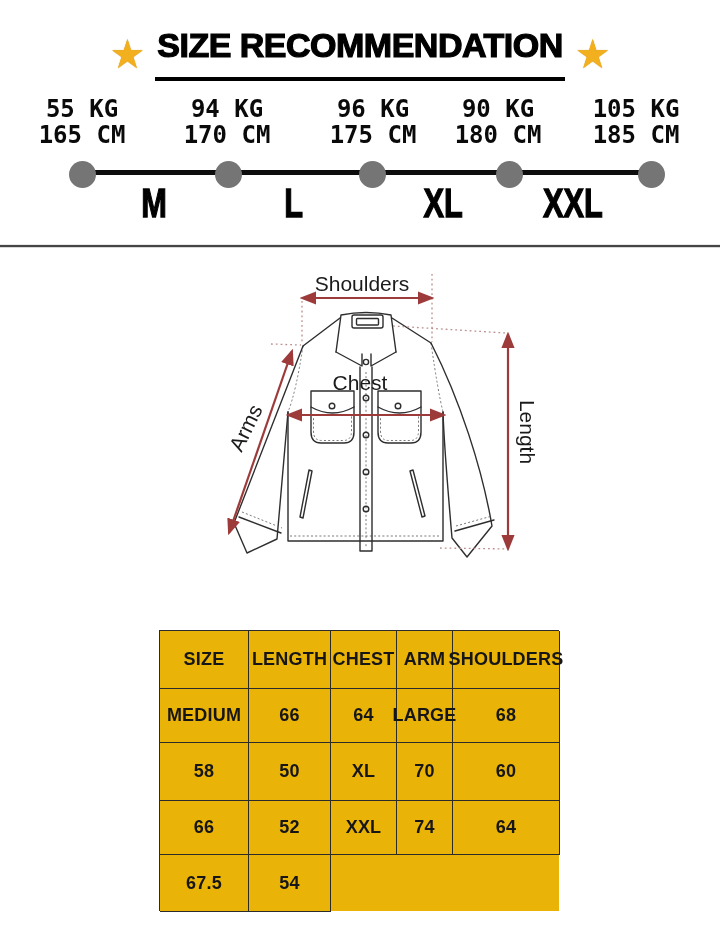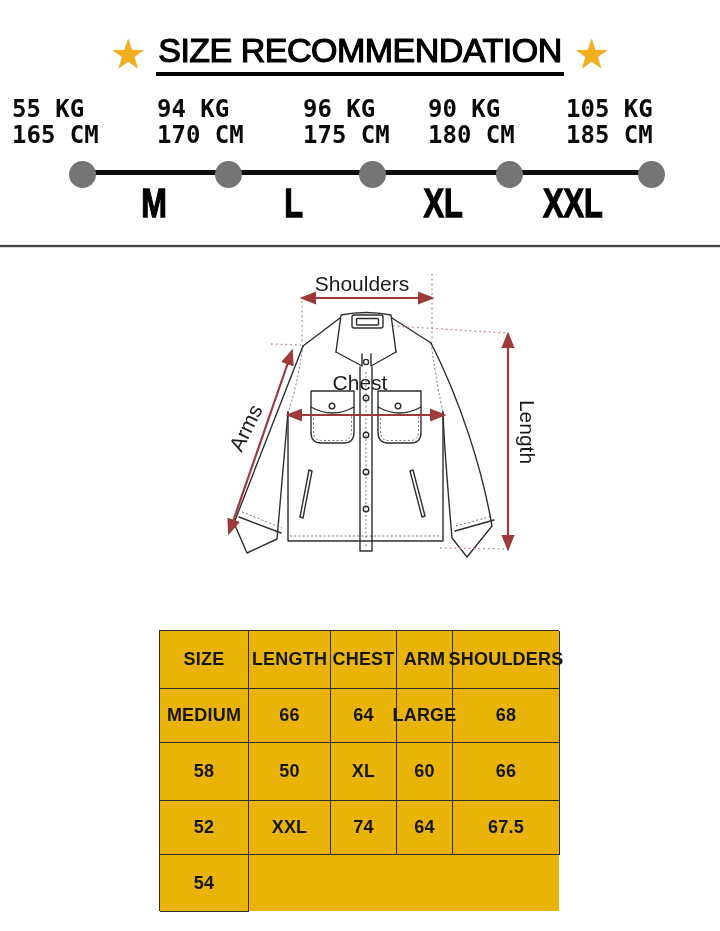--- a/index.html
+++ b/index.html
@@ -10,28 +10,28 @@
   
   .title-row{
     position:absolute;top:26px;left:0;width:720px;height:56px;
     display:flex;align-items:center;justify-content:center;gap:10px;
   }
   .star{
     font-size:40px;line-height:1;color:var(--star-gold,#f2b01e);
     text-shadow:0 0 1px #c9880a;
   }
   .page-title{
-    font-size:34px;font-weight:normal;letter-spacing:-0.5px;color:#000;
+    font-size:34px;font-weight:bold;letter-spacing:-0.5px;color:#000;
     -webkit-text-stroke:1.2px #000;
-    border-bottom:4px solid #000;padding:0 2px 3px 2px;line-height:1.1;
+    border-bottom:4px solid #000;padding:0 2px 13px 2px;line-height:1.1;
     white-space:nowrap;
   }
   
   .scale-node-label{
-    position:absolute;top:96px;width:140px;text-align:left;
+    position:absolute;top:96px;width:140px;text-align:center;
     font-family:"DejaVu Sans Mono",monospace;font-weight:bold;
     font-size:24px;line-height:26px;color:#0a0a0a;white-space:nowrap;
   }
   .scale-line{
     position:absolute;top:170px;left:82px;width:569px;height:4.5px;background:#0d0d0d;
   }
   .scale-dot{
     position:absolute;top:161px;width:27px;height:27px;border-radius:50%;
     background:var(--scale-dot,#757575);
   }
@@ -199,20 +199,21 @@
     <div class="tcell">MEDIUM</div>
     <div class="tcell">66</div>
     <div class="tcell">64</div>
 
     <div class="tcell">LARGE</div>
     <div class="tcell">68</div>
     <div class="tcell">58</div>
     <div class="tcell">50</div>
 
     <div class="tcell">XL</div>
+    <div class="tcell">70</div>
     <div class="tcell">60</div>
     <div class="tcell">66</div>
     <div class="tcell">52</div>
 
     <div class="tcell">XXL</div>
     <div class="tcell">74</div>
     <div class="tcell">64</div>
     <div class="tcell">67.5</div>
     <div class="tcell">54</div>
   </div>

